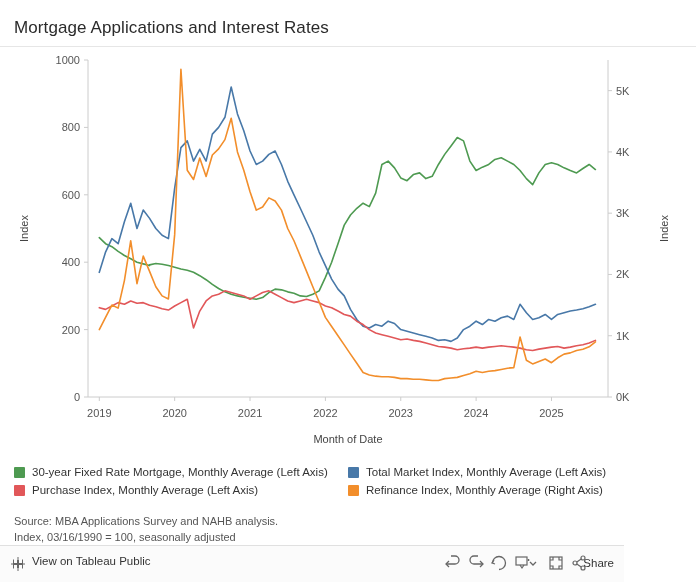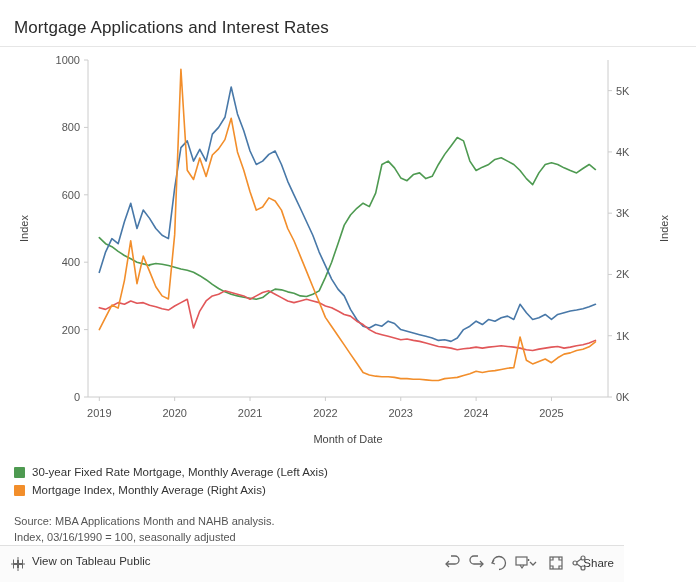--- a/index.html
+++ b/index.html
@@ -121,31 +121,39 @@
       <path d="M99.30 277.60 L105.56 265.35 L111.89 253.09 L118.14 256.15 L124.40 228.58 L130.73 188.75 L136.99 231.65 L143.24 204.07 L149.57 219.39 L155.83 234.71 L162.08 243.90 L168.41 246.96 L174.67 182.63 L180.92 17.19 L187.25 118.29 L193.51 127.48 L199.76 106.04 L206.09 124.42 L212.35 102.97 L218.60 96.85 L224.93 87.65 L231.19 66.21 L237.44 99.91 L243.77 118.29 L250.03 139.74 L256.28 158.12 L262.61 155.05 L268.87 145.86 L275.12 148.93 L281.46 158.12 L287.71 176.50 L293.97 188.75 L300.30 204.07 L306.55 219.39 L312.81 234.71 L319.14 250.03 L325.39 265.35 L331.65 274.54 L337.98 283.73 L344.23 292.92 L350.49 302.11 L356.82 311.30 L363.07 320.49 L369.33 322.94 L375.66 324.17 L381.91 324.78 L388.17 324.78 L394.50 325.39 L400.75 326.62 L407.01 326.62 L413.34 327.23 L419.59 327.23 L425.85 327.84 L432.18 328.46 L438.43 328.46 L444.69 326.62 L451.02 326.01 L457.28 325.39 L463.53 323.55 L469.86 321.72 L476.12 319.27 L482.37 320.49 L488.70 319.27 L494.96 318.65 L501.21 317.43 L507.54 316.20 L513.80 315.59 L520.05 284.95 L526.38 308.24 L532.64 311.91 L538.89 309.46 L545.22 307.01 L551.48 310.69 L557.73 305.79 L564.06 302.11 L570.32 300.88 L576.57 298.43 L582.90 297.21 L589.16 294.76 L595.41 289.85" fill="none" stroke="#f28e2b" stroke-width="1.6" stroke-linejoin="round" stroke-linecap="round"></path>
     </svg>
 </div>
 
 <div class="legend">
   <div class="legend-row">
     <div class="legend-item">
       <span class="legend-swatch" style="background:#4e9a51"></span>
       <span class="legend-text">30-year Fixed Rate Mortgage, Monthly Average (Left Axis)</span>
     </div>
+    <div class="legend-item">
+      <span class="legend-swatch" style="background:#4878a8"></span>
+      <span class="legend-text">Total Market Index, Monthly Average (Left Axis)</span>
+    </div>
   </div>
   <div class="legend-row">
     <div class="legend-item">
+      <span class="legend-swatch" style="background:#e15759"></span>
+      <span class="legend-text">Purchase Index, Monthly Average (Left Axis)</span>
+    </div>
+    <div class="legend-item">
       <span class="legend-swatch" style="background:#f28e2b"></span>
-      <span class="legend-text">Mortgage Index, Monthly Average (Right Axis)</span>
+      <span class="legend-text">Refinance Index, Monthly Average (Right Axis)</span>
     </div>
   </div>
 </div>
 
 <div class="source">
-  <div>Source: MBA Applications Month and NAHB analysis.</div>
+  <div>Source: MBA Applications Survey and NAHB analysis.</div>
   <div>Index, 03/16/1990 = 100, seasonally adjusted</div>
 </div>
 
 <div class="footer">
   <svg class="tab-logo" viewBox="0 0 16 16">
     <g stroke="#666" stroke-width="1" fill="none">
       <line x1="8" y1="1" x2="8" y2="15"></line>
         <line x1="1" y1="8" x2="15" y2="8"></line>
       <line x1="3.5" y1="3.5" x2="3.5" y2="12.5"></line>
         <line x1="12.5" y1="3.5" x2="12.5" y2="12.5"></line>

